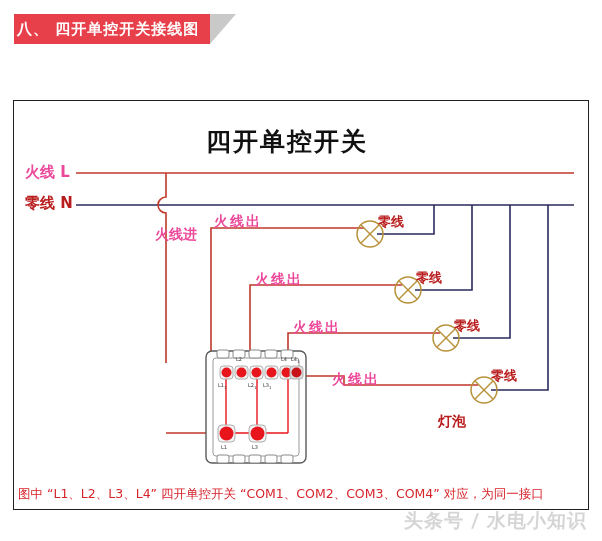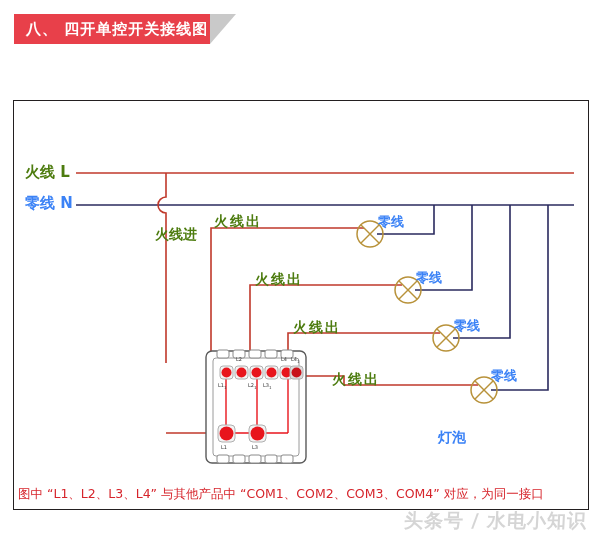--- a/index.html
+++ b/index.html
@@ -15,43 +15,43 @@
     position:absolute;left:14px;top:14px;
     width:196px;height:30px;
     background:#e8404a;
     display:flex;align-items:center;
   }
   #header-banner .htext{
     color:#ffffff;
     font-size:15px;
     font-weight:bold;
     letter-spacing:1px;
-    padding-left:12px;
+    padding-left:3px;
     white-space:nowrap;
   }
   #header-tail{
     position:absolute;left:210px;top:14px;
     width:0;height:0;
     border-top:30px solid #c9c9c9;
     border-right:26px solid transparent;
   }
   
   #diagram-frame{
     position:absolute;
     left:13px;top:100px;
     width:576px;height:410px;
     border:1px solid #231f20;
     background:#ffffff;
     box-sizing:border-box;
   }
   #diagram-svg{position:absolute;left:0;top:0;}
   
   .lbl{position:absolute;white-space:nowrap;font-weight:bold;}
-  .lbl-red{color:#4d7c0f;}
-  .lbl-navy{color:#3b82f6;}
+  .lbl-red{color:#ec4899;}
+  .lbl-navy{color:#b91c1c;}
   .lbl-black{color:#111111;}
 
   #main-title{
     left:192px;top:24px;
     font-size:25px;font-weight:bold;color:#111111;
     letter-spacing:2px;
   }
   #label-live-bus{left:11px;top:62px;font-size:15px;}
   #label-neutral-bus{left:11px;top:93px;font-size:15px;}
 
@@ -62,21 +62,21 @@
   }
   #label-live-out-1{left:200px;top:112px;font-size:14px;letter-spacing:2px;}
   #label-live-out-2{left:241px;top:170px;font-size:14px;letter-spacing:2px;}
   #label-live-out-3{left:279px;top:218px;font-size:14px;letter-spacing:2px;}
   #label-live-out-4{left:318px;top:270px;font-size:14px;letter-spacing:2px;}
 
   #label-neutral-1{left:364px;top:112px;font-size:13px;}
   #label-neutral-2{left:402px;top:168px;font-size:13px;}
   #label-neutral-3{left:440px;top:216px;font-size:13px;}
   #label-neutral-4{left:477px;top:266px;font-size:13px;}
-  #label-bulb{left:424px;top:312px;font-size:14px;margin-top:16px;}
+  #label-bulb{left:424px;top:312px;font-size:14px;}
 
   
   .term-lbl{
     position:absolute;font-size:5px;color:#3a3a3a;
     font-family:"DejaVu Sans","Liberation Sans",sans-serif;
     white-space:nowrap;
   }
   .term-lbl sub{font-size:4px;}
 
   
@@ -224,20 +224,21 @@
           <circle cx="212.5" cy="332.5" r="7" fill="#e8151c"></circle>
         </g>
         <g>
           <rect x="235" y="324" width="17" height="17" rx="4" fill="#f3f3f3" stroke="#b0b0b0" stroke-width="1"></rect>
           <circle cx="243.5" cy="332.5" r="7" fill="#e8151c"></circle>
         </g>
       </g>
     </g>
   </svg>
 
+  <div class="lbl lbl-black" id="main-title">四开单控开关</div>
 
   <div class="lbl lbl-red" id="label-live-bus">火线 L</div>
   <div class="lbl lbl-navy" id="label-neutral-bus">零线 N</div>
 
   <div class="lbl lbl-red" id="label-live-in">火线进</div>
 
   <div class="lbl lbl-red" id="label-live-out-1">火线出</div>
   <div class="lbl lbl-red" id="label-live-out-2">火线出</div>
   <div class="lbl lbl-red" id="label-live-out-3">火线出</div>
   <div class="lbl lbl-red" id="label-live-out-4">火线出</div>
@@ -254,16 +255,16 @@
   <div class="term-lbl" style="left:234px;top:281px;"><span>L2</span><sub>1</sub></div>
   <div class="term-lbl" style="left:249px;top:281px;"><span>L3</span><sub>1</sub></div>
   <div class="term-lbl" style="left:267px;top:255px;"><span>L4</span><sub></sub></div>
   <div class="term-lbl" style="left:277px;top:255px;"><span>L4</span><sub>1</sub></div>
 
   <div class="term-lbl" style="left:207px;top:343px;"><span>L1</span><sub></sub></div>
   <div class="term-lbl" style="left:238px;top:343px;"><span>L3</span><sub></sub></div>
 </div>
 
 <div id="note-block">
-  <div>图中 “L1、L2、L3、L4” 与其他产品中 “COM1、COM2、COM3、COM4” 对应，为同一接口</div>
+  <div>图中 “L1、L2、L3、L4” 四开单控开关 “COM1、COM2、COM3、COM4” 对应，为同一接口</div>
 </div>
 
 <div id="watermark">头条号 / 水电小知识</div>
 
 </body></html>

